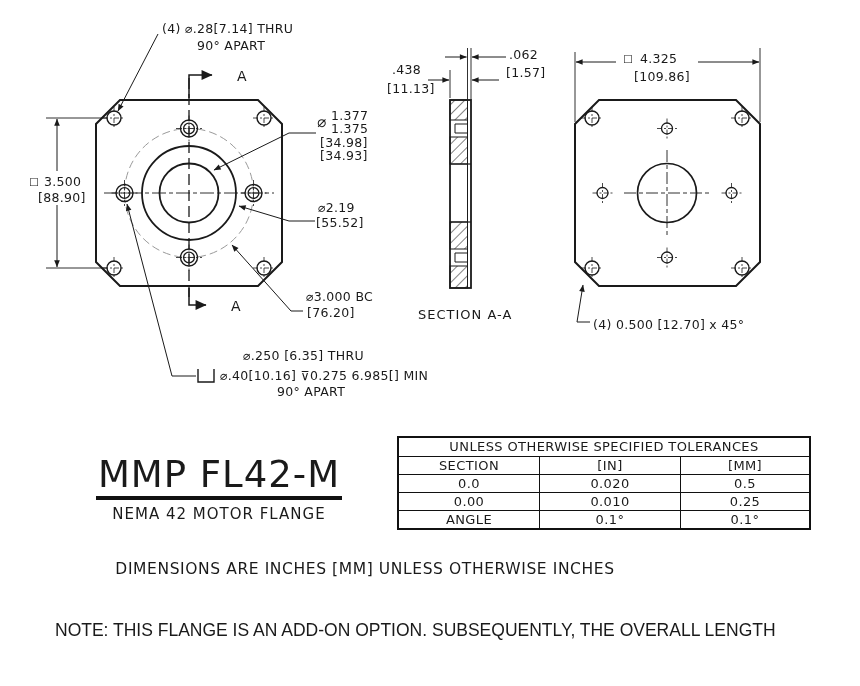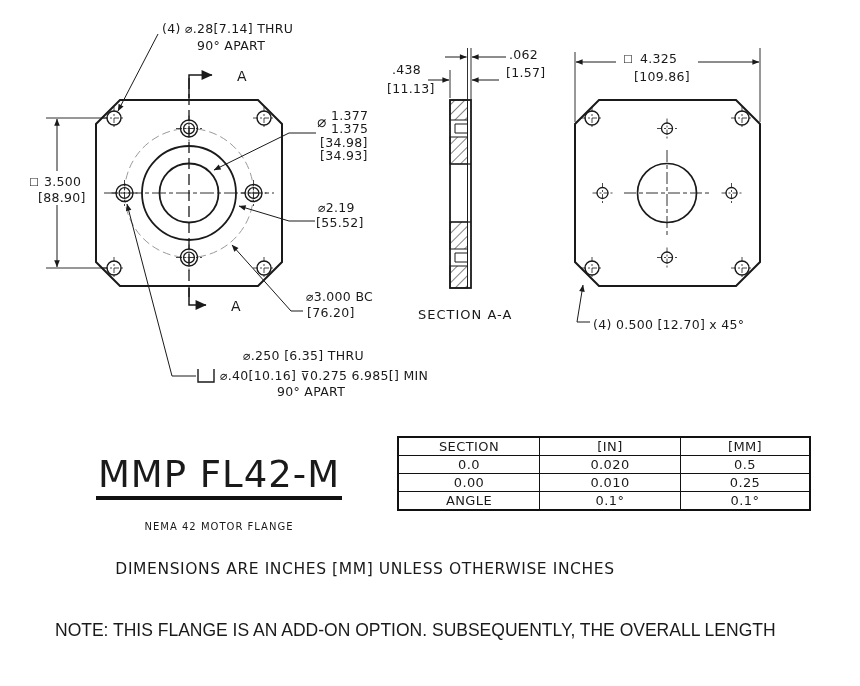--- a/index.html
+++ b/index.html
@@ -8,21 +8,21 @@
   svg{position:absolute;left:0;top:0;}
   svg text{font-family:"DejaVu Sans",sans-serif;font-size:12.5px;fill:#1a1a1a;letter-spacing:0.3px;}
   svg text.big{font-size:14px;}
   svg text.sym{font-size:10.5px;}
   svg text.dia{font-size:15px;}
   svg text.sec{font-size:13px;letter-spacing:1px;}
 
   .title-block{position:absolute;left:84px;top:456px;width:270px;text-align:center;}
   .part-number{display:inline-block;font-size:37px;font-weight:normal;letter-spacing:1px;
                border-bottom:4px solid #111;padding:0 2px 1px 2px;line-height:1.05;}
-  .part-desc{font-size:10px;letter-spacing:1px;margin-top:21px;}
+  .part-desc{font-size:15px;letter-spacing:1px;margin-top:5px;}
 
   table.tol{position:absolute;left:397px;top:436px;width:414px;border-collapse:collapse;
             border:2px solid #111;font-size:13px;letter-spacing:0.4px;}
   table.tol td{border:1px solid #111;text-align:center;padding:0;height:17px;line-height:17px;}
   table.tol td.t{height:18px;line-height:18px;}
 
   .units-note{position:absolute;left:100px;top:560px;width:530px;text-align:center;
               font-size:15.5px;letter-spacing:0.6px;}
   .bottom-note{position:absolute;left:55px;top:620px;width:770px;text-align:left;
                font-family:"Liberation Sans",sans-serif;font-size:17.5px;line-height:21px;}
@@ -187,20 +187,23 @@
 </svg>
 
 <div class="title-block">
   <span class="part-number">MMP FL42-M</span>
   <div class="part-desc">NEMA 42 MOTOR FLANGE</div>
 </div>
 
 <table class="tol">
   <tbody>
   <tr>
+    <td class="t" colspan="3">UNLESS OTHERWISE SPECIFIED TOLERANCES</td>
+  </tr>
+  <tr>
     <td style="width:140px">SECTION</td>
     <td style="width:140px">[IN]</td>
     <td>[MM]</td>
   </tr>
   <tr>
     <td>0.0</td>
     <td>0.020</td>
     <td>0.5</td>
   </tr>
   <tr>

